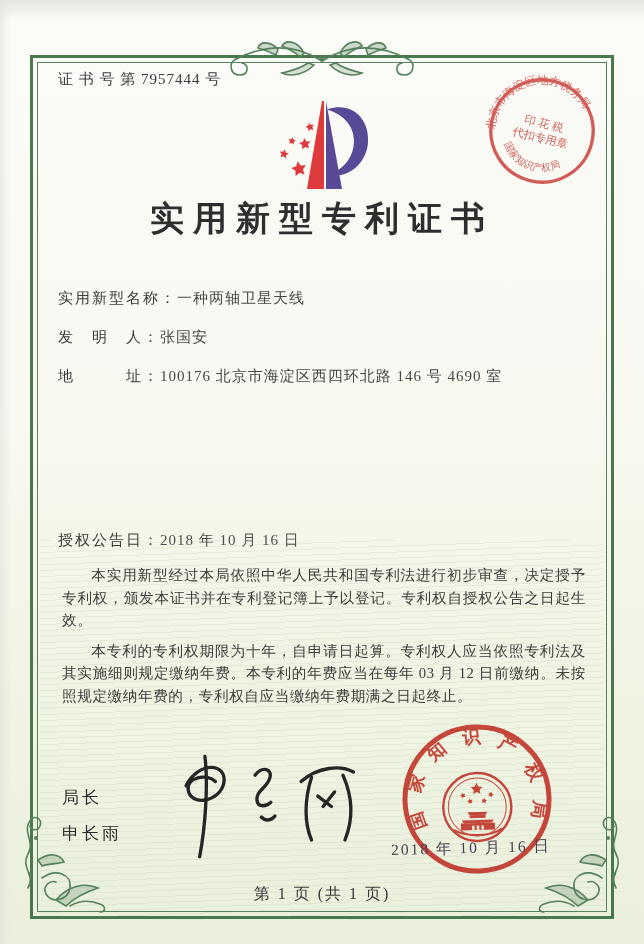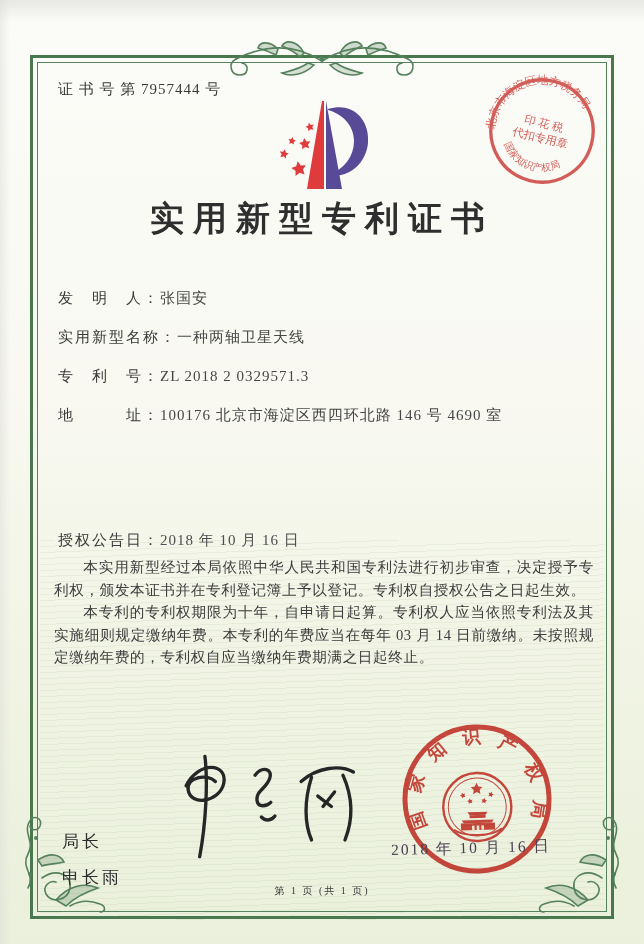--- a/index.html
+++ b/index.html
@@ -12,46 +12,46 @@
          background:linear-gradient(90deg,#dcdcd8,rgba(220,220,216,0));opacity:.5;}
   .paper-texture{position:absolute;left:40px;right:40px;top:540px;bottom:24px;
          background:repeating-linear-gradient(178deg,rgba(120,160,110,.10) 0 1px,transparent 1px 6px);
          pointer-events:none;}
   .frame{position:absolute;left:37px;top:62px;width:568px;height:848px;
          border:1px solid #55815c;outline:3px solid #49784f;outline-offset:4px;}
   .flourish{position:absolute;left:224px;top:34px;width:196px;height:54px;}
   .corner-orn{position:absolute;width:100px;height:100px;}
   .corner-orn.bl{left:16px;top:816px;}
   .corner-orn.br{left:528px;top:816px;transform:scaleX(-1);}
-  .cert-no{position:absolute;left:58px;top:80px;font-size:15px;color:#3a3a3a;letter-spacing:1px;}
+  .cert-no{position:absolute;left:58px;top:70px;font-size:15px;color:#3a3a3a;letter-spacing:1px;}
   .logo{position:absolute;left:244px;top:96px;width:160px;height:102px;}
   .tax-stamp{position:absolute;left:483px;top:72px;width:118px;height:118px;
          transform:rotate(14deg);opacity:.82;mix-blend-mode:multiply;}
   .title{position:absolute;left:0;right:0;top:196px;text-align:center;
          font-size:34px;font-weight:bold;color:#2e2e2e;letter-spacing:9px;}
   .fields{position:absolute;left:58px;top:288px;width:534px;font-size:15px;color:#3e3e3e;}
   .frow{height:39px;line-height:20px;white-space:nowrap;}
   .frow .lab{letter-spacing:2px;color:#3a3a3a;}
   .frow .val{letter-spacing:1px;color:#474747;}
   .grant-row{position:absolute;left:58px;top:531px;width:534px;font-size:15px;white-space:nowrap;}
   .grant-row .right{position:absolute;left:312px;top:0;}
   .grant-row .lab{letter-spacing:2px;color:#3a3a3a;}
   .grant-row .val{letter-spacing:1px;color:#4e4e52;}
   .paras{position:absolute;left:54px;top:556px;width:540px;font-size:14.6px;
          line-height:22.6px;color:#3d3d3d;text-align:justify;letter-spacing:.6px;}
-  .paras p{margin:0;text-indent:2em;}
-  .signoff{position:absolute;left:62px;top:824px;font-size:17px;color:#2c2c2c;
+  .paras p{margin:8px;text-indent:2em;}
+  .signoff{position:absolute;left:62px;top:780px;font-size:17px;color:#2c2c2c;
          letter-spacing:3px;line-height:36px;}
   .signature{position:absolute;left:138px;top:748px;width:230px;height:115px;}
   .seal{position:absolute;left:398px;top:720px;width:158px;height:158px;
          transform:rotate(-2deg);opacity:.9;mix-blend-mode:multiply;}
   .seal-date{position:absolute;left:386px;top:838px;width:170px;text-align:center;
          font-size:15.5px;color:#4a4050;letter-spacing:2px;transform:rotate(-1.5deg);}
   .footer{position:absolute;left:0;right:0;top:884px;text-align:center;
-         font-size:10px;color:#3a3a3a;letter-spacing:2px;}
+         font-size:16px;color:#3a3a3a;letter-spacing:2px;}
 </style>
 </head>
 <body>
 
 <div class="stage">
   <div class="scan-shade-top"></div>
   <div class="scan-shade-left"></div>
 
   <div class="frame"></div>
   <div class="paper-texture"></div>
@@ -124,42 +124,39 @@
       <textPath href="#ts-bot" startOffset="2">国家知识产权局</textPath>
     </text>
     <text x="0" y="-4" text-anchor="middle" font-size="11.5" fill="#cf3b36" font-family="Liberation Serif, DejaVu Serif, serif">印 花 税</text>
     <text x="0" y="11" text-anchor="middle" font-size="11.5" fill="#cf3b36" font-family="Liberation Serif, DejaVu Serif, serif">代扣专用章</text>
   </svg>
 
   <div class="title">实用新型专利证书</div>
 
   <div class="fields">
     <div class="frow">
-      <span class="lab">发　明　人：</span><span class="val">张国安</span>
-    </div>
-    <div class="frow">
       <span class="lab">实用新型名称：</span><span class="val">一种两轴卫星天线</span>
     </div>
     <div class="frow">
-      <span class="lab">专　利　号：</span><span class="val">ZL 2018 2 0329571.3</span>
+      <span class="lab">发　明　人：</span><span class="val">张国安</span>
     </div>
     <div class="frow">
       <span class="lab">地　　　址：</span><span class="val">100176 北京市海淀区西四环北路 146 号 4690 室</span>
     </div>
   </div>
 
   <div class="grant-row">
     <span>
       <span class="lab">授权公告日：</span><span class="val">2018 年 10 月 16 日</span>
     </span>
   </div>
 
   <div class="paras">
     <p>本实用新型经过本局依照中华人民共和国专利法进行初步审查，决定授予专利权，颁发本证书并在专利登记簿上予以登记。专利权自授权公告之日起生效。</p>
-    <p>本专利的专利权期限为十年，自申请日起算。专利权人应当依照专利法及其实施细则规定缴纳年费。本专利的年费应当在每年 03 月 14 日前缴纳。未按照规定缴纳年费的，专利权自应当缴纳年费期满之日起终止。</p>
+    <p>本专利的专利权期限为十年，自申请日起算。专利权人应当依照专利法及其实施细则规定缴纳年费。本专利的年费应当在每年 03 月 12 日前缴纳。未按照规定缴纳年费的，专利权自应当缴纳年费期满之日起终止。</p>
   </div>
 
   <div class="signoff">
     <div>局长</div>
     <div>申长雨</div>
   </div>
 
   <svg class="signature" viewBox="0 0 220 110">
     <g stroke="#262626" stroke-width="3.2" fill="none" stroke-linecap="round" stroke-linejoin="round">
       <path d="M46,36 C 58,12 86,14 82,34 C 78,52 50,56 48,40 C 46,28 66,24 74,32"></path>

